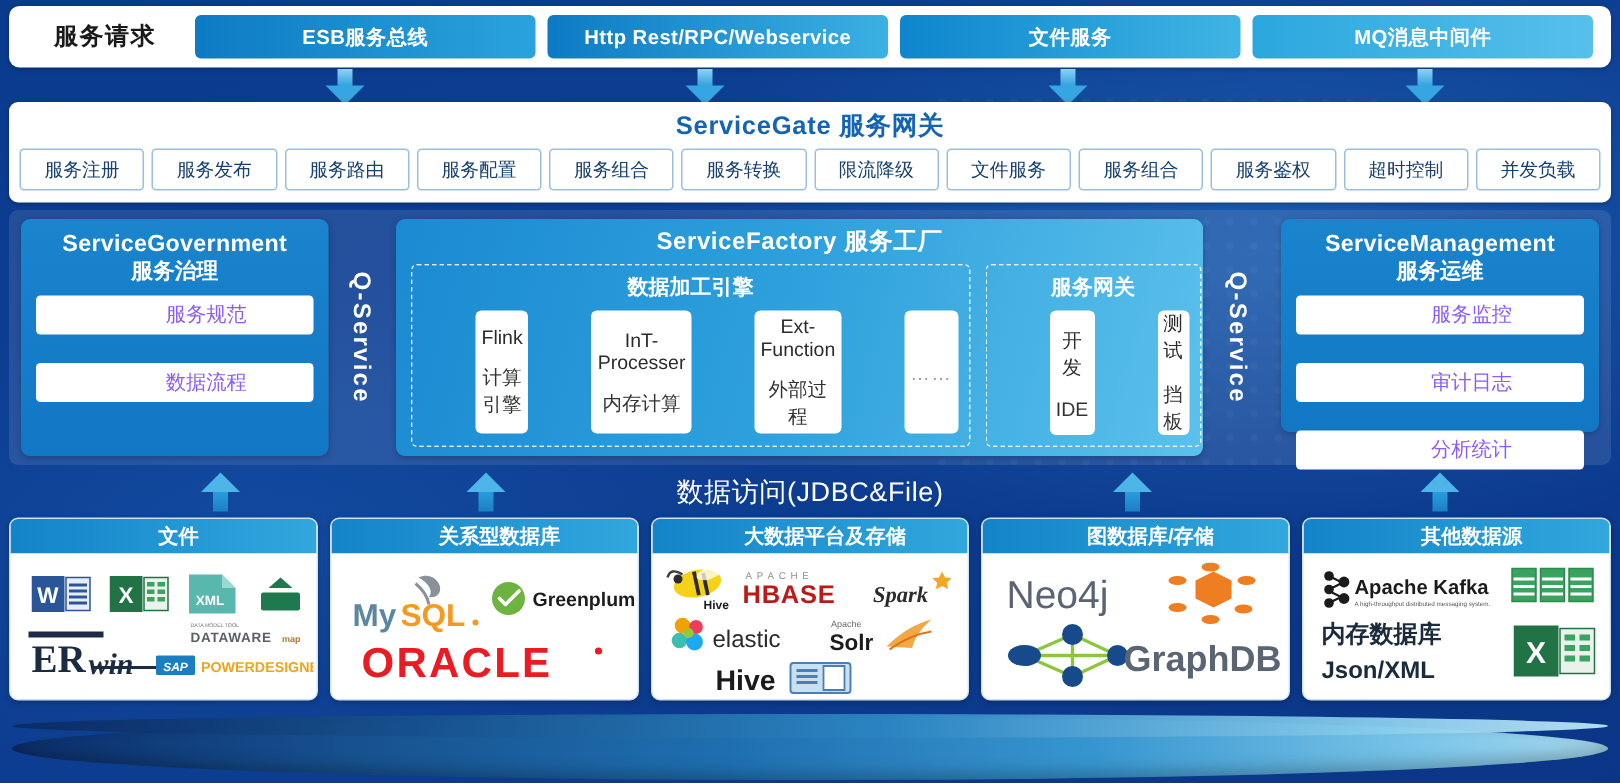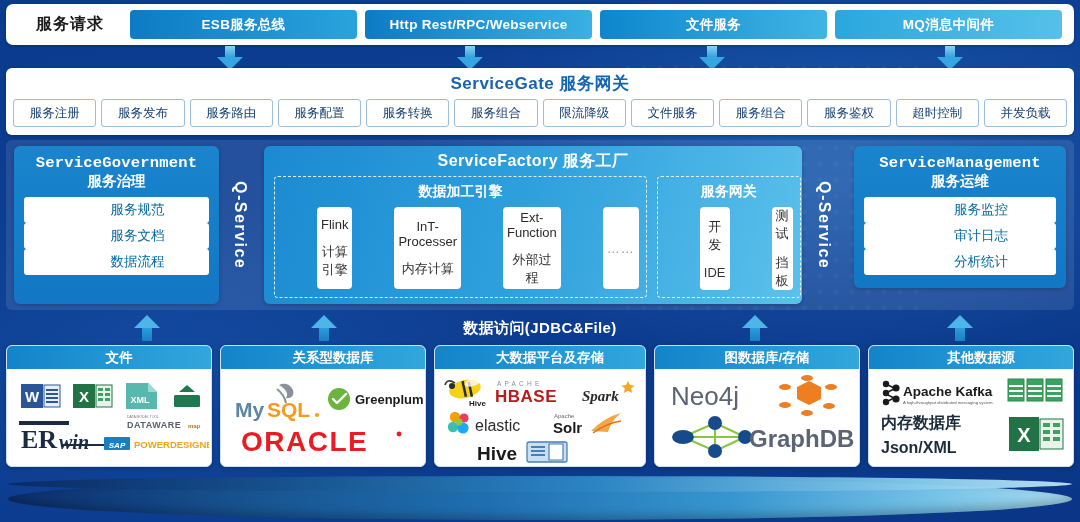--- a/index.html
+++ b/index.html
@@ -78,25 +78,25 @@
   
   #midrow{position:absolute;left:6px;top:140px;width:1068px;height:170px;
     border-radius:6px;background:rgba(255,255,255,.10);}
   .mid-card{position:absolute;border-radius:6px;}
   .side-card{
     background:linear-gradient(180deg,#1a84cd 0%,#1277c4 100%);
     box-shadow:0 1px 4px rgba(0,0,0,.22);
     padding:8px 10px;box-sizing:border-box;
   }
   .side-title{color:#fff;text-align:center;line-height:1.22;margin-bottom:6px;}
-  .side-title .en{display:block;font-size:15.5px;font-weight:bold;letter-spacing:.2px;font-family:Liberation Mono, monospace;}
+  .side-title .en{display:block;font-size:15.5px;font-weight:bold;letter-spacing:.2px;}
   .side-title .cn{display:block;font-size:14.5px;font-weight:bold;}
   .side-item{
-    background:#fff;border-radius:3px;height:26px;margin-bottom:0;
-    display:flex;align-items:center;justify-content:center;color:#0369a1;font-size:13.5px;padding-left:42px;
+    background:#fff;border-radius:3px;height:26px;margin-bottom:19px;
+    display:flex;align-items:center;justify-content:center;color:#8b5cf6;font-size:13.5px;padding-left:42px;
   }
   .qserv{
     position:absolute;width:36px;display:flex;align-items:center;justify-content:center;
   }
   .qserv span{
     color:#ffffff;font-size:16px;font-weight:bold;letter-spacing:1.5px;
     writing-mode:vertical-rl;text-orientation:mixed;
   }
   #factory{
     background:linear-gradient(105deg,#1b8ad2 0%,#2ea0dc 48%,#5cc1ec 100%);
@@ -117,21 +117,21 @@
     background:#fff;border-radius:4px;flex:1 1 0;display:flex;flex-direction:column;
     align-items:center;justify-content:center;gap:11px;color:#2b2b2b;font-size:13px;text-align:center;
     padding:0 4px;box-sizing:border-box;margin-left:35px;
   }
   .dash-box .l2{color:#333;}
   .dash-box.dots{font-size:13px;color:#9a9a9a;letter-spacing:1px;}
 
   
   #access{position:absolute;left:0;top:312px;width:1080px;height:32px;
     display:flex;align-items:center;justify-content:center;}
-  #access .txt{color:#ffffff;font-size:15px;font-weight:bold;letter-spacing:.4px;}
+  #access .txt{color:#ffffff;font-size:18px;font-weight:normal;letter-spacing:.4px;}
 
   
   .src-card{position:absolute;top:345px;height:122px;border-radius:6px;background:#ffffff;
     box-shadow:0 1px 4px rgba(0,0,0,.25);overflow:hidden;border:1px solid #cfe0ee;box-sizing:border-box;}
   .src-head{height:23px;display:flex;align-items:center;justify-content:center;
     background:linear-gradient(90deg,#1384c9,#31a7dd);color:#fff;font-size:13.5px;font-weight:bold;padding-left:20px;}
   .src-body{position:relative;height:98px;background:#fff;}
   .logo{position:absolute;}
 
   
@@ -183,40 +183,39 @@
       <u></u>
     </div>
 
   <div id="gate">
     <div class="gate-title">ServiceGate  服务网关</div>
     <div class="gate-chips">
       <div class="gate-chip">服务注册</div>
       <div class="gate-chip">服务发布</div>
       <div class="gate-chip">服务路由</div>
       <div class="gate-chip">服务配置</div>
+      <div class="gate-chip">服务组合</div>
       <div class="gate-chip">服务转换</div>
-      <div class="gate-chip">服务组合</div>
       <div class="gate-chip">限流降级</div>
       <div class="gate-chip">文件服务</div>
       <div class="gate-chip">服务组合</div>
       <div class="gate-chip">服务鉴权</div>
       <div class="gate-chip">超时控制</div>
       <div class="gate-chip">并发负载</div>
     </div>
   </div>
 
   <div id="midrow">
 
     <div class="mid-card side-card" style="left:8px;top:6px;width:205px;height:158px;">
       <div class="side-title">
         <span class="en">ServiceGovernment</span>
         <span class="cn">服务治理</span>
       </div>
       <div class="side-item">服务规范</div>
-      <div class="side-item">服务文档</div>
       <div class="side-item">数据流程</div>
     </div>
 
     <div class="qserv" style="left:216px;top:6px;height:158px;">
       <span>Q-Service</span>
     </div>
 
     <div class="mid-card" id="factory" style="left:258px;top:6px;width:538px;height:158px;">
       <div class="f-title">ServiceFactory  服务工厂</div>
       <div class="f-body">

